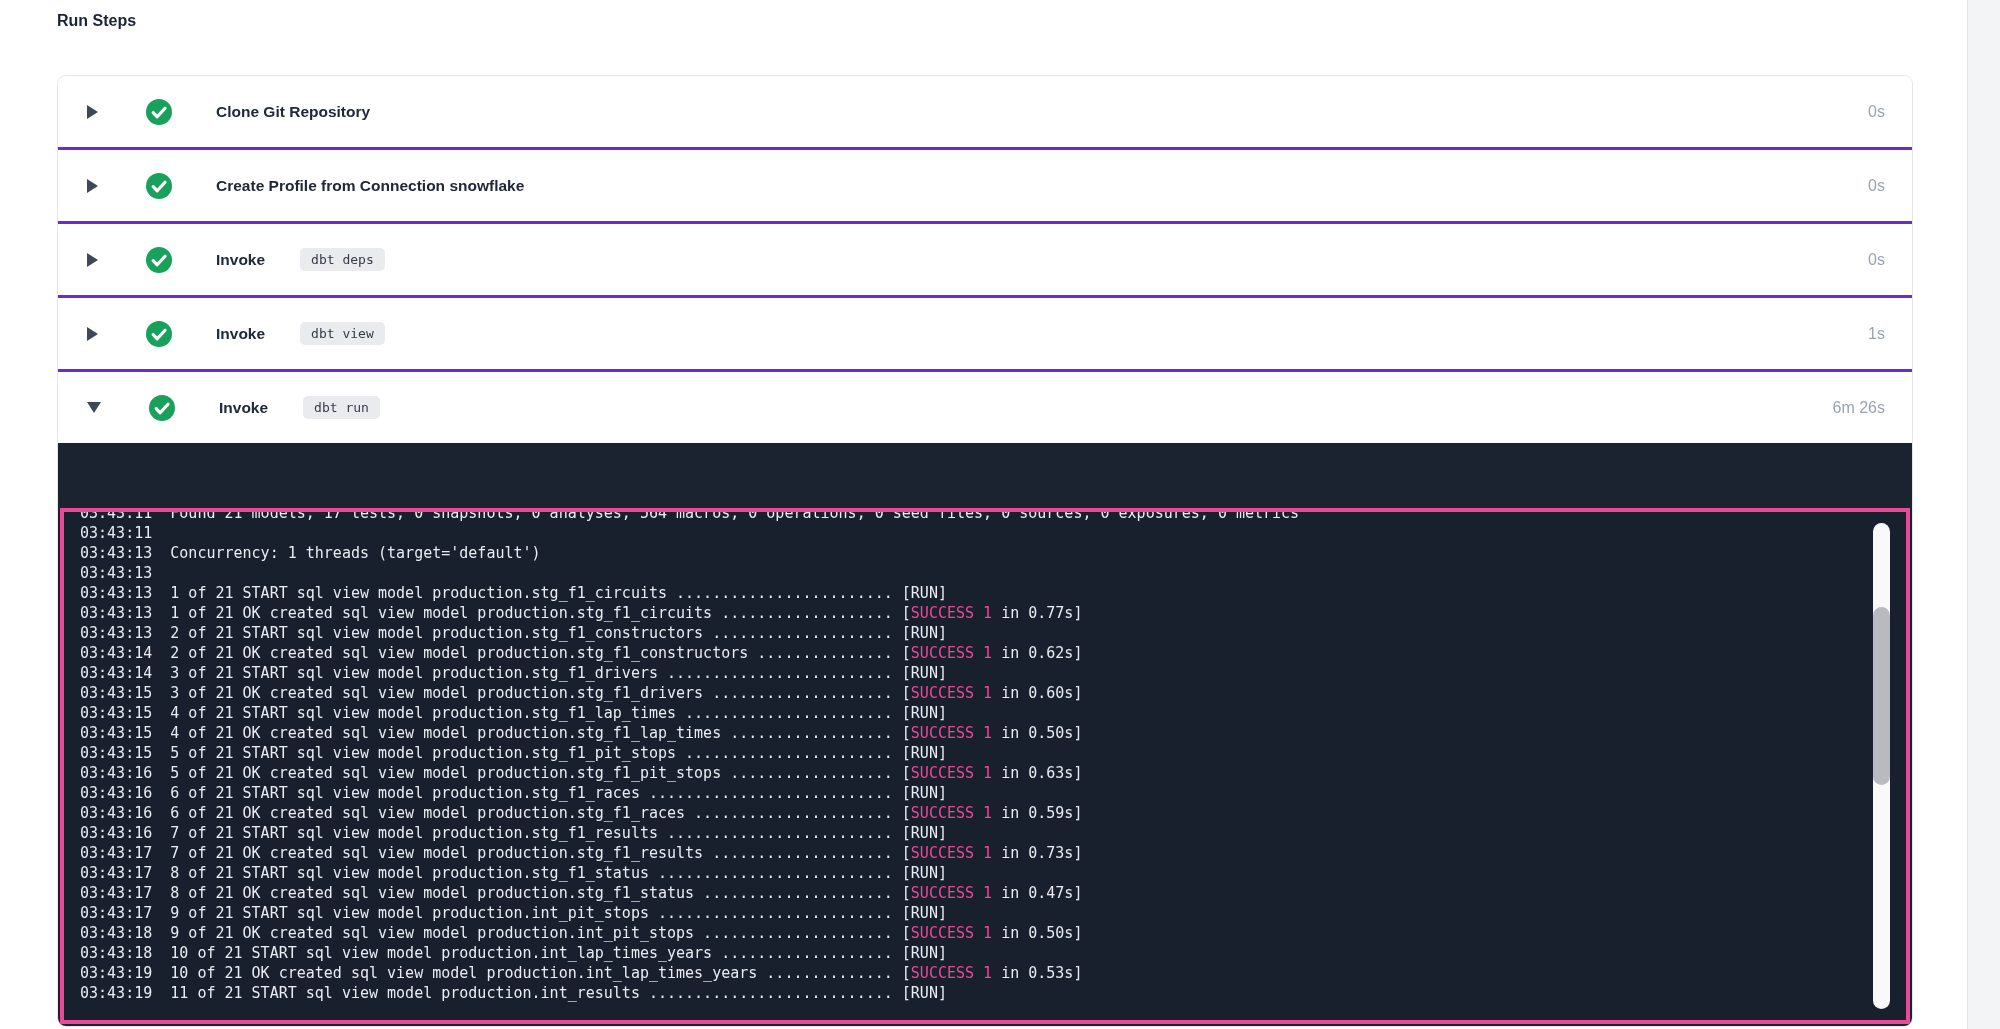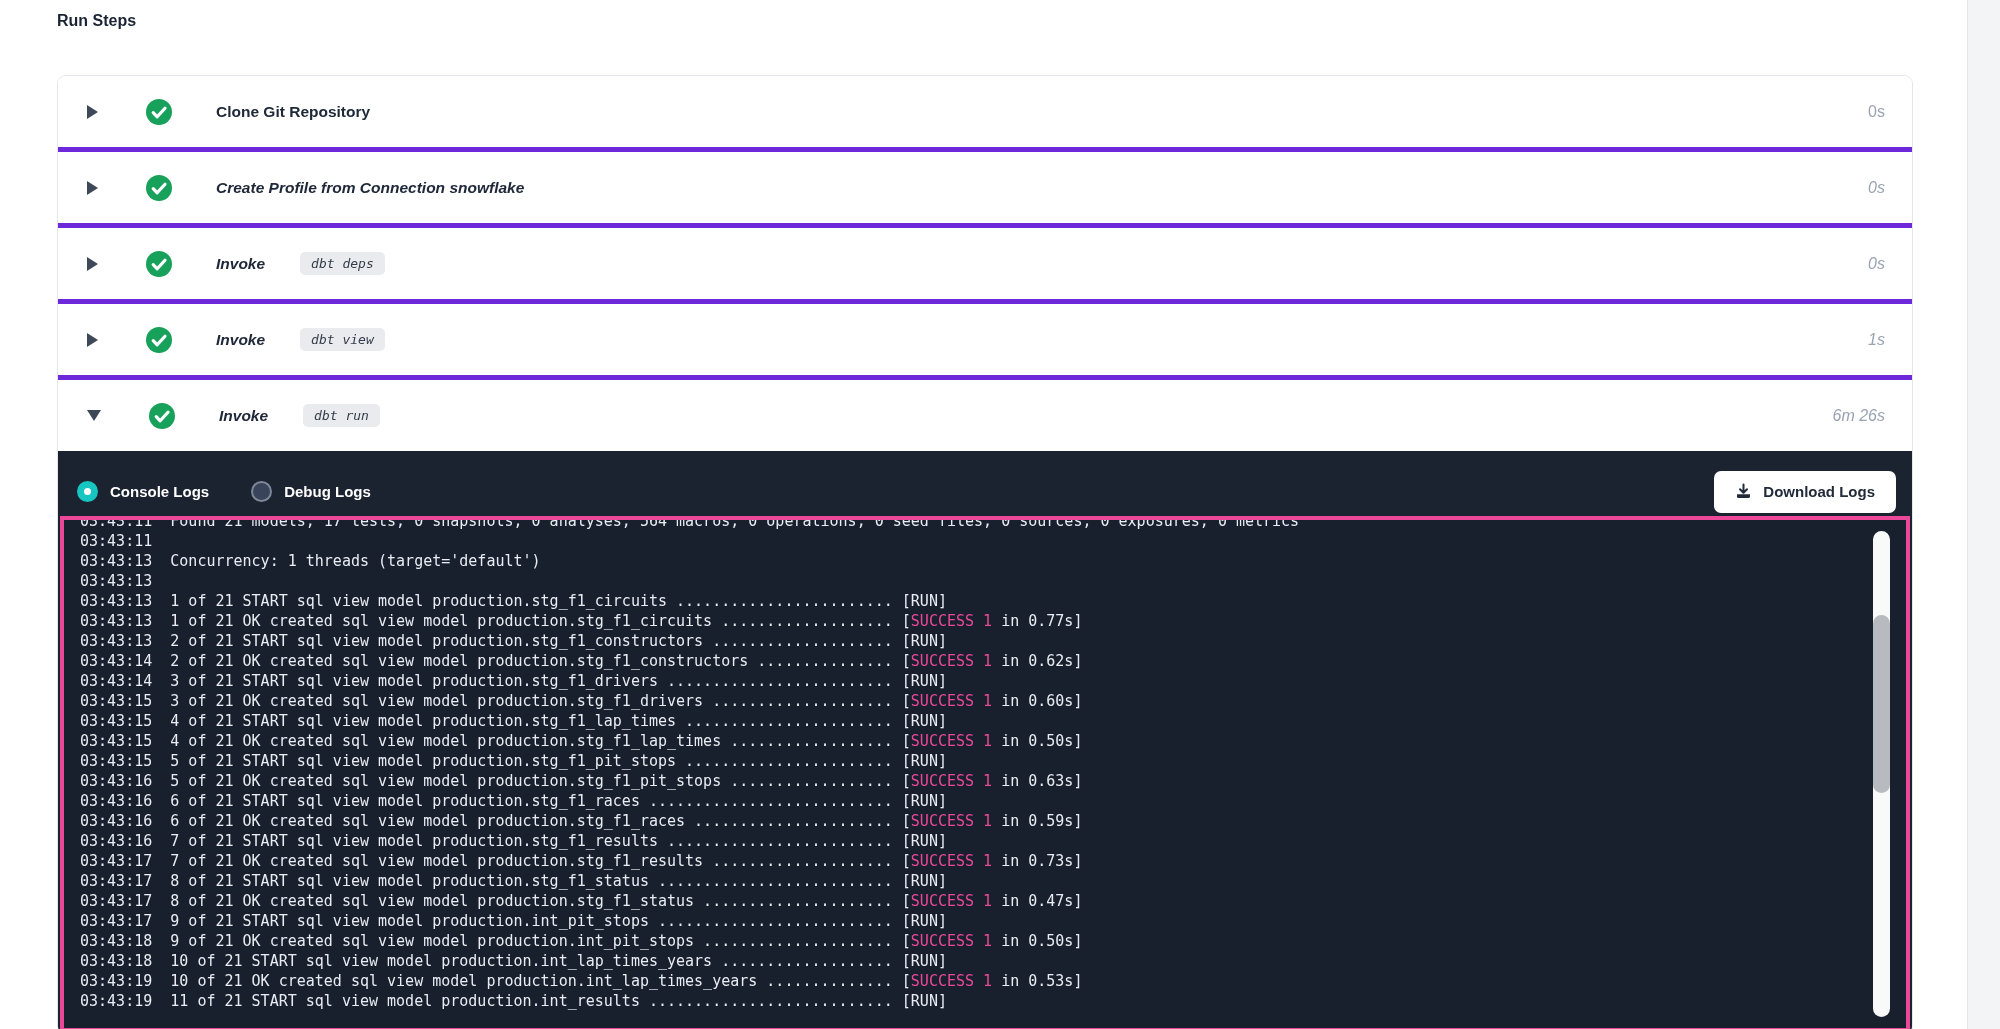--- a/index.html
+++ b/index.html
@@ -4,21 +4,21 @@
 <style>
   html,body{margin:0;padding:0;background:#ffffff;}
   .page{position:relative;width:2000px;height:1029px;background:#ffffff;overflow:hidden;
         font-family:"Liberation Sans",sans-serif;}
   .right-strip{position:absolute;left:1967px;top:0;width:33px;height:1029px;
         background:#f3f4f6;border-left:1px solid #e4e6ea;}
   .page-title{position:absolute;left:57px;top:12px;font-size:16px;font-weight:700;color:#1b2434;}
   .card{position:absolute;left:57px;top:75px;width:1856px;background:#ffffff;
         border:1px solid #e3e6ea;border-radius:9px;overflow:hidden;box-sizing:border-box;}
   .step-row{height:71px;display:flex;align-items:center;padding:0 27px 0 29px;background:#fff;gap:24px;}
-  .step-row + .step-row{border-top:5px solid #6d28d9;font-style:italic;}
+  .step-row + .step-row{border-top:3px solid #6d28d9;}
   .caret{width:0;height:0;display:inline-block;flex:0 0 auto;}
   .caret.right{border-left:11px solid #3e4858;border-top:7px solid transparent;border-bottom:7px solid transparent;}
   .caret.down{border-top:11px solid #3e4858;border-left:7px solid transparent;border-right:7px solid transparent;}
   .check{width:26px;height:26px;margin-left:24px;flex:0 0 auto;display:inline-flex;}
   .step-label{margin-left:20px;font-size:15.5px;font-weight:700;color:#20293a;}
   .chip{margin-left:11px;background:#e9ebee;border-radius:5px;padding:4px 11px;
         font-family:"DejaVu Sans Mono",monospace;font-size:13px;color:#343c49;}
   .duration{margin-left:auto;font-size:16px;color:#9aa3b2;}
   
   .panel{position:relative;height:583px;background:#1b2330;}
@@ -108,39 +108,20 @@
             <circle cx="13" cy="13" r="13" fill="#18a15a"></circle>
             <path d="M7.2 13.6l4 4.2 7.8-8.6" stroke="#fff" stroke-width="3.2" fill="none" stroke-linecap="round" stroke-linejoin="round"></path>
           </svg>
       </span>
       <span class="step-label">Invoke</span>
       <code class="chip">dbt run</code>
       <span class="duration">6m 26s</span>
     </div>
 
     <div class="panel">
-      <div class="panel-header">
-        <label class="radio-opt">
-          <span class="radio on"></span>
-          <span class="radio-label">Console Logs</span>
-        </label>
-        <label class="radio-opt">
-          <span class="radio off"></span>
-          <span class="radio-label">Debug Logs</span>
-        </label>
-        <button class="dl-btn">
-          <span style="display:inline-flex;">
-            <svg width="17" height="17" viewBox="0 0 17 17">
-                <path d="M8.5 1.5v7.5M5 6.2l3.5 3.6L12 6.2" stroke="#222b3a" stroke-width="2" fill="none" stroke-linecap="round" stroke-linejoin="round"></path>
-                <path d="M2 11.2v2.3a1.6 1.6 0 0 0 1.6 1.6h9.8a1.6 1.6 0 0 0 1.6-1.6v-2.3z" fill="#222b3a"></path>
-              </svg>
-          </span>
-          <span>Download Logs</span>
-        </button>
-      </div>
 
       <div class="logbox">
         <div class="loglines" id="loglines"><div class="logline">03:43:11  Found 21 models, 17 tests, 0 snapshots, 0 analyses, 564 macros, 0 operations, 0 seed files, 0 sources, 0 exposures, 0 metrics</div><div class="logline">03:43:11  </div><div class="logline">03:43:13  Concurrency: 1 threads (target='default')</div><div class="logline">03:43:13  </div><div class="logline">03:43:13  1 of 21 START sql view model production.stg_f1_circuits ........................ [RUN]</div><div class="logline">03:43:13  1 of 21 OK created sql view model production.stg_f1_circuits ................... [<span class="ok">SUCCESS 1</span> in 0.77s]</div><div class="logline">03:43:13  2 of 21 START sql view model production.stg_f1_constructors .................... [RUN]</div><div class="logline">03:43:14  2 of 21 OK created sql view model production.stg_f1_constructors ............... [<span class="ok">SUCCESS 1</span> in 0.62s]</div><div class="logline">03:43:14  3 of 21 START sql view model production.stg_f1_drivers ......................... [RUN]</div><div class="logline">03:43:15  3 of 21 OK created sql view model production.stg_f1_drivers .................... [<span class="ok">SUCCESS 1</span> in 0.60s]</div><div class="logline">03:43:15  4 of 21 START sql view model production.stg_f1_lap_times ....................... [RUN]</div><div class="logline">03:43:15  4 of 21 OK created sql view model production.stg_f1_lap_times .................. [<span class="ok">SUCCESS 1</span> in 0.50s]</div><div class="logline">03:43:15  5 of 21 START sql view model production.stg_f1_pit_stops ....................... [RUN]</div><div class="logline">03:43:16  5 of 21 OK created sql view model production.stg_f1_pit_stops .................. [<span class="ok">SUCCESS 1</span> in 0.63s]</div><div class="logline">03:43:16  6 of 21 START sql view model production.stg_f1_races ........................... [RUN]</div><div class="logline">03:43:16  6 of 21 OK created sql view model production.stg_f1_races ...................... [<span class="ok">SUCCESS 1</span> in 0.59s]</div><div class="logline">03:43:16  7 of 21 START sql view model production.stg_f1_results ......................... [RUN]</div><div class="logline">03:43:17  7 of 21 OK created sql view model production.stg_f1_results .................... [<span class="ok">SUCCESS 1</span> in 0.73s]</div><div class="logline">03:43:17  8 of 21 START sql view model production.stg_f1_status .......................... [RUN]</div><div class="logline">03:43:17  8 of 21 OK created sql view model production.stg_f1_status ..................... [<span class="ok">SUCCESS 1</span> in 0.47s]</div><div class="logline">03:43:17  9 of 21 START sql view model production.int_pit_stops .......................... [RUN]</div><div class="logline">03:43:18  9 of 21 OK created sql view model production.int_pit_stops ..................... [<span class="ok">SUCCESS 1</span> in 0.50s]</div><div class="logline">03:43:18  10 of 21 START sql view model production.int_lap_times_years ................... [RUN]</div><div class="logline">03:43:19  10 of 21 OK created sql view model production.int_lap_times_years .............. [<span class="ok">SUCCESS 1</span> in 0.53s]</div><div class="logline">03:43:19  11 of 21 START sql view model production.int_results ........................... [RUN]</div></div>
         <div class="sb-track">
           <div class="sb-thumb"></div>
         </div>
       </div>
     </div>
 
   </div>

